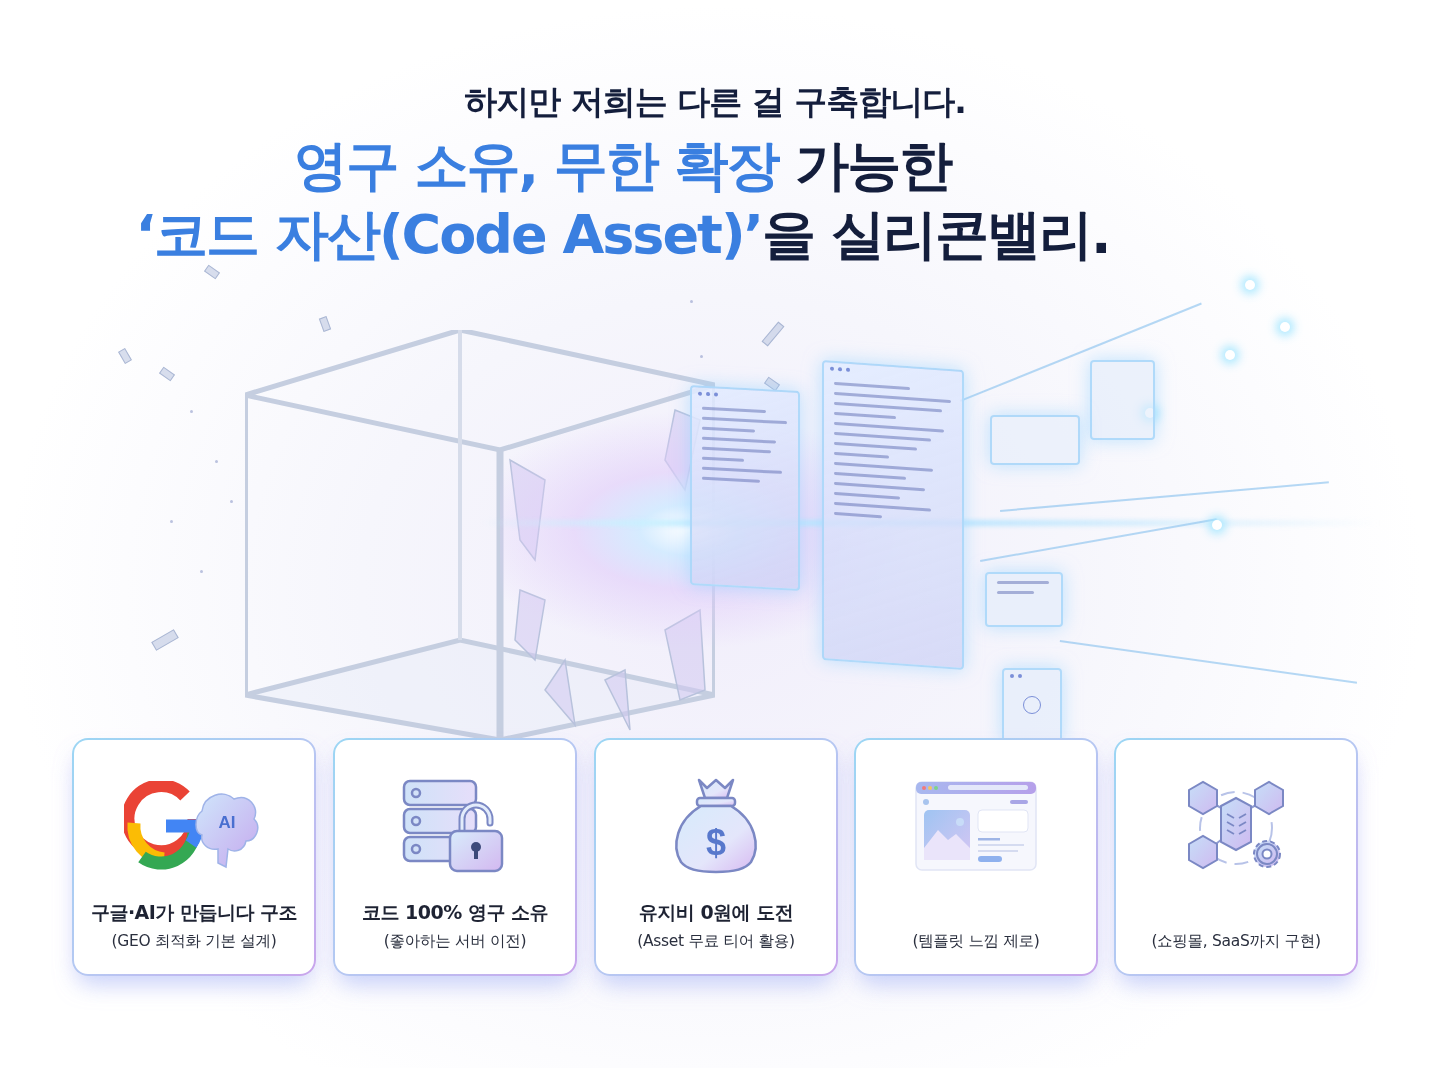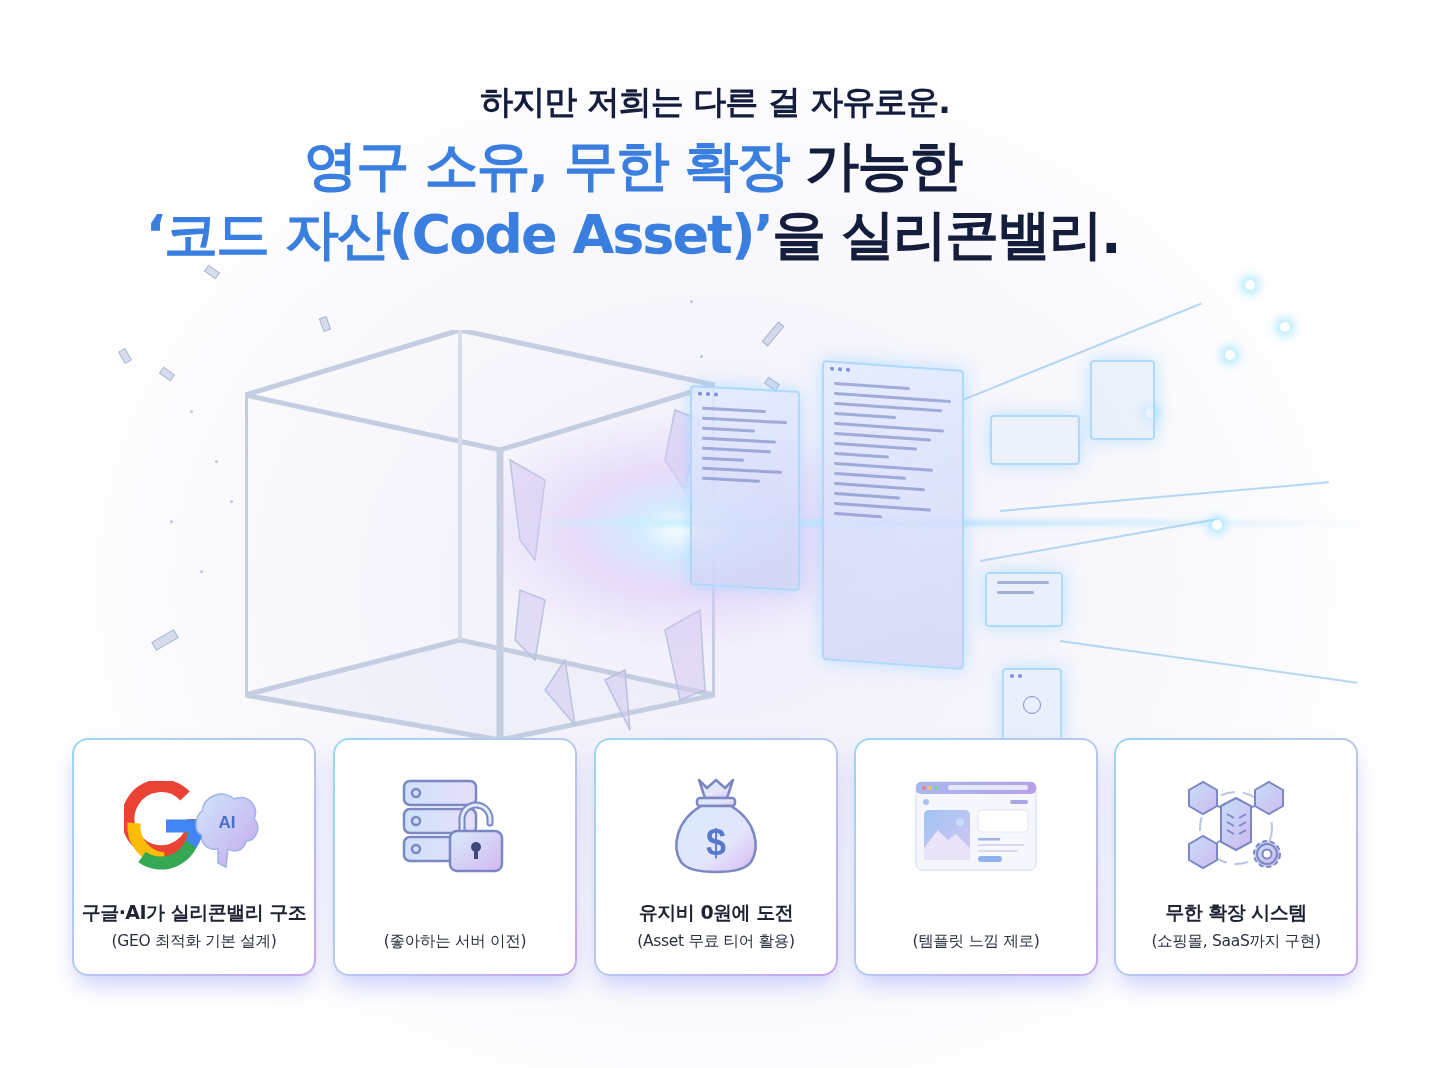--- a/index.html
+++ b/index.html
@@ -9,21 +9,21 @@
     background: radial-gradient(ellipse at 50% 55%, #f1eefb 0%, #f6f6fc 35%, #ffffff 70%);
     position: relative;
     color: #141e3c;
   }
   .header { position: absolute; top: 0; left: 0; width: 1430px; text-align: center; }
   .kicker {
     position: absolute; top: 80px; left: 0; width: 1430px;
     font-size: 33px; font-weight: bold; color: #141e3c; letter-spacing: -1px;
   }
   .headline {
-    position: absolute; left: 12px; width: 1228px;
+    position: absolute; left: 2px; width: 1228px;
     font-size: 54px; font-weight: bold; letter-spacing: -2px; line-height: 1; padding-left: 13px;
   }
   .headline.l1 { top: 139px; }
   .headline.l2 { top: 208px; }
   .blue { color: #3a7fe0; }
   .dark { color: #141e3c; }
 
   
   .illus { position: absolute; left: 0; top: 260px; width: 1430px; height: 490px; }
   .glow {
@@ -78,21 +78,21 @@
   }
   .card-sub {
     position: absolute; top: 191px; left: 0; width: 100%; text-align: center;
     font-size: 15.5px; color: #2a2f3e; letter-spacing: -0.3px;
   }
 </style>
 </head>
 <body>
 
 <div class="header">
-  <div class="kicker">하지만 저희는 다른 걸 자유로운.</div>
+  <div class="kicker">하지만 저희는 다른 걸 구축합니다.</div>
   <div class="headline l1">
     <span class="blue">영구 소유, 무한 확장</span><span class="dark"> 가능한</span>
   </div>
   <div class="headline l2">
     <span class="blue">‘코드 자산(Code Asset)’</span><span class="dark">을 실리콘밸리.</span>
   </div>
 </div>
 
 <div class="illus">
 
@@ -227,21 +227,21 @@
             </linearGradient>
           </defs>
           <path d="M70,38 a33,33 0 1,1 -9,-23" fill="none" stroke="#ea4335" stroke-width="13"></path>
           <path d="M40,78 a33,33 0 0,1 -30,-36" fill="none" stroke="#fbbc05" stroke-width="13"></path>
           <path d="M70,52 a33,33 0 0,1 -52,24" fill="none" stroke="#34a853" stroke-width="13"></path>
           <path d="M42,45 h31 a33,33 0 0,1 -6,18" fill="none" stroke="#4285f4" stroke-width="13"></path>
           <path d="M78,30 c2,-16 22,-22 32,-12 c14,-6 26,8 20,20 c8,8 2,22 -8,22 c-2,10 -12,12 -18,8 l-2,18 l-8,-4 l0,-14 c-10,2 -18,-6 -16,-14 c-8,-2 -8,-18 0,-24z" fill="url(#brain)" stroke="#9fb3e8" stroke-width="1.5"></path>
           <text x="103" y="47" text-anchor="middle" font-family="Liberation Sans, sans-serif" font-weight="bold" font-size="17" fill="#4a6fd0">AI</text>
         </svg>
       </div>
-      <div class="card-title">구글·AI가 실리콘밸리 구조</div>
+      <div class="card-title">구글·AI가 만듭니다 구조</div>
       <div class="card-sub">(GEO 최적화 기본 설계)</div>
     </div>
   </div>
 
   <div class="card" style="left:261px;">
     <div class="card-inner">
       <div class="card-icon">
         <svg width="110" height="95" viewBox="0 0 110 95">
           <defs>
             <linearGradient id="srv" x1="0" x2="1">
@@ -263,20 +263,21 @@
               <circle cx="16" cy="42" r="4"></circle>
               <circle cx="16" cy="70" r="4"></circle>
           </g>
           <path d="M62,52 v-12 a14,14 0 0,1 28,0 v4" fill="none" stroke="#7b88c4" stroke-width="7" stroke-linecap="round"></path>
           <path d="M62,52 v-12 a14,14 0 0,1 28,0 v4" fill="none" stroke="#e3ecfb" stroke-width="3" stroke-linecap="round"></path>
           <rect x="50" y="52" width="52" height="40" rx="7" fill="url(#lock)" stroke="#7b88c4" stroke-width="2.5"></rect>
           <circle cx="76" cy="68" r="5" fill="#3d4a7a"></circle>
           <rect x="74" y="70" width="4" height="10" fill="#3d4a7a"></rect>
         </svg>
       </div>
+      <div class="card-title">코드 100% 영구 소유</div>
       <div class="card-sub">(좋아하는 서버 이전)</div>
     </div>
   </div>
 
   <div class="card" style="left:522px;">
     <div class="card-inner">
       <div class="card-icon">
         <svg width="90" height="100" viewBox="0 0 90 100">
           <defs>
             <linearGradient id="bag" x1="0" y1="0" x2="1" y2="1">
@@ -360,18 +361,17 @@
               <line x1="58" y1="50" x2="65" y2="46"></line>
               <line x1="58" y1="58" x2="65" y2="54"></line>
           </g>
           <g transform="translate(86,78)">
             <circle r="13" fill="url(#cube)" stroke="#7b88c4" stroke-width="2" stroke-dasharray="5 3"></circle>
             <circle r="10" fill="url(#cube)" stroke="#7b88c4" stroke-width="2"></circle>
             <circle r="4.5" fill="#ffffff" stroke="#7b88c4" stroke-width="2"></circle>
           </g>
         </svg>
       </div>
-      <div class="card-title">무한 확장 시스템</div>
       <div class="card-sub">(쇼핑몰, SaaS까지 구현)</div>
     </div>
   </div>
 
 </div>
 
 </body></html>

